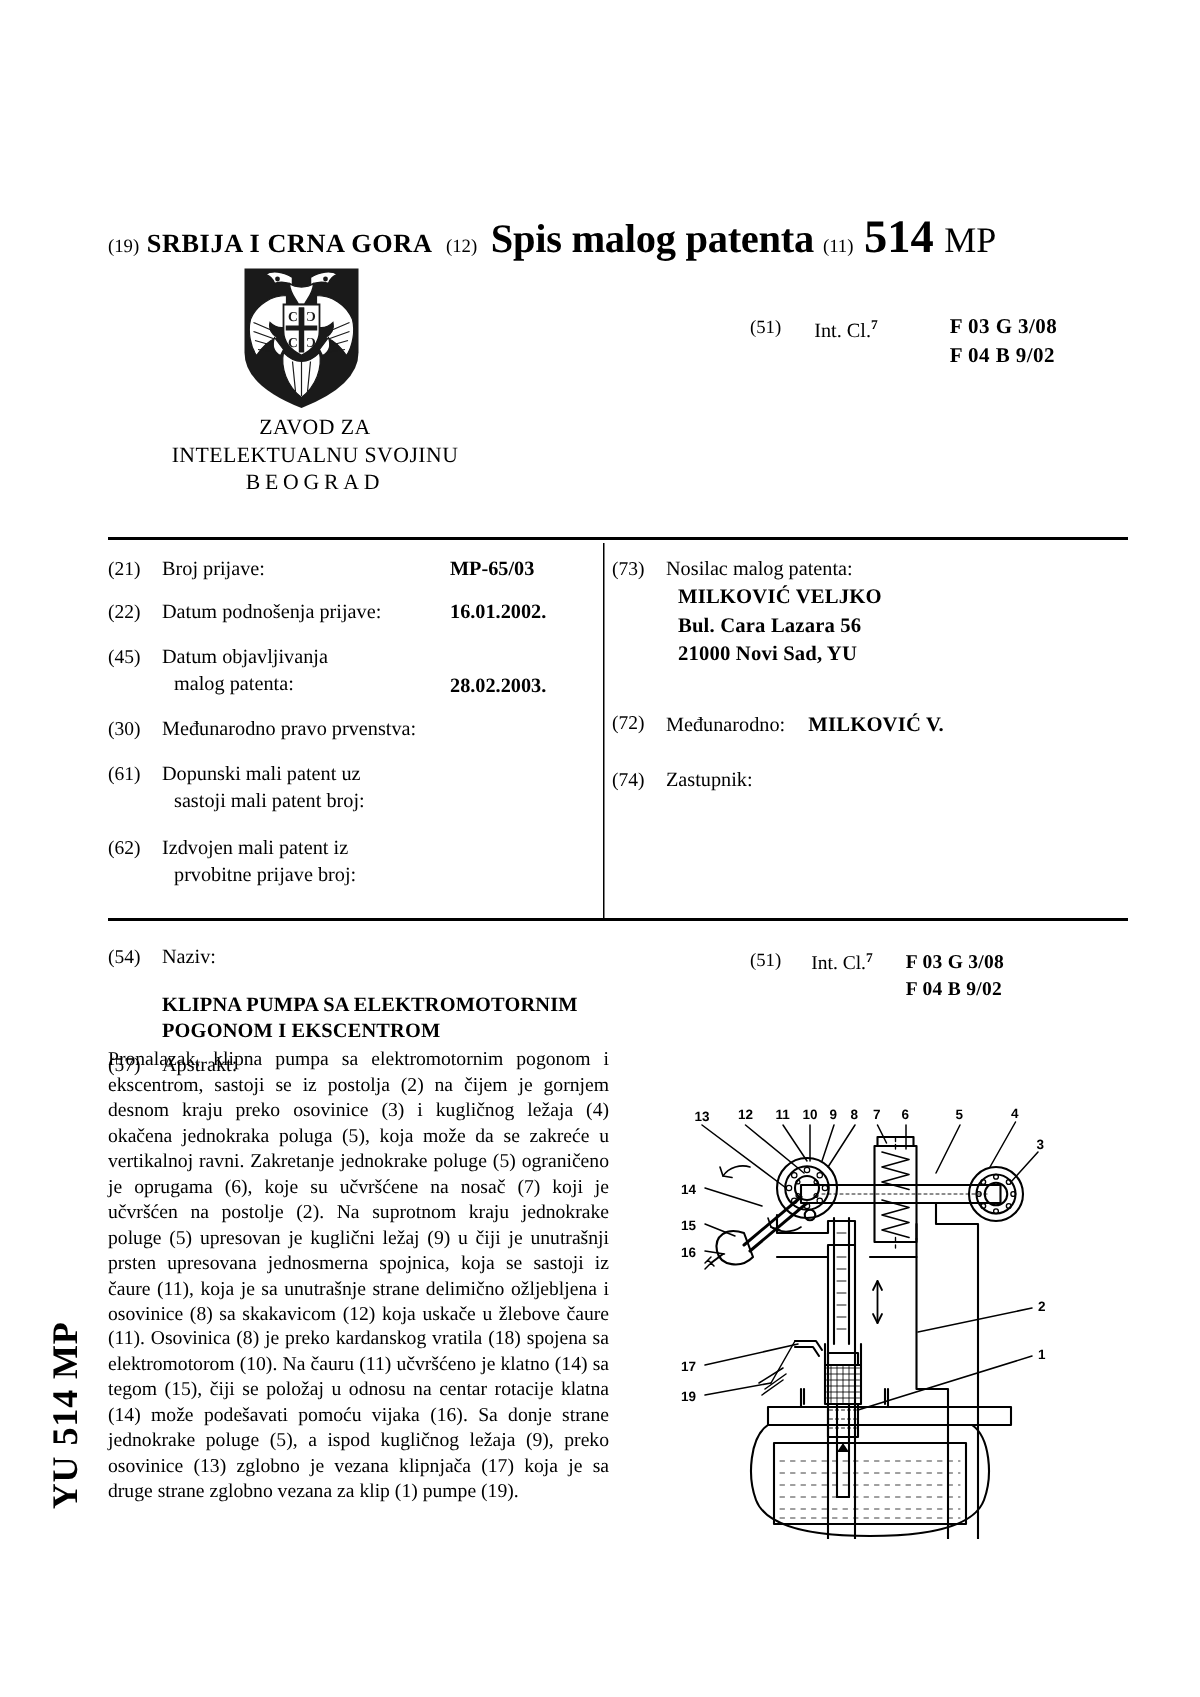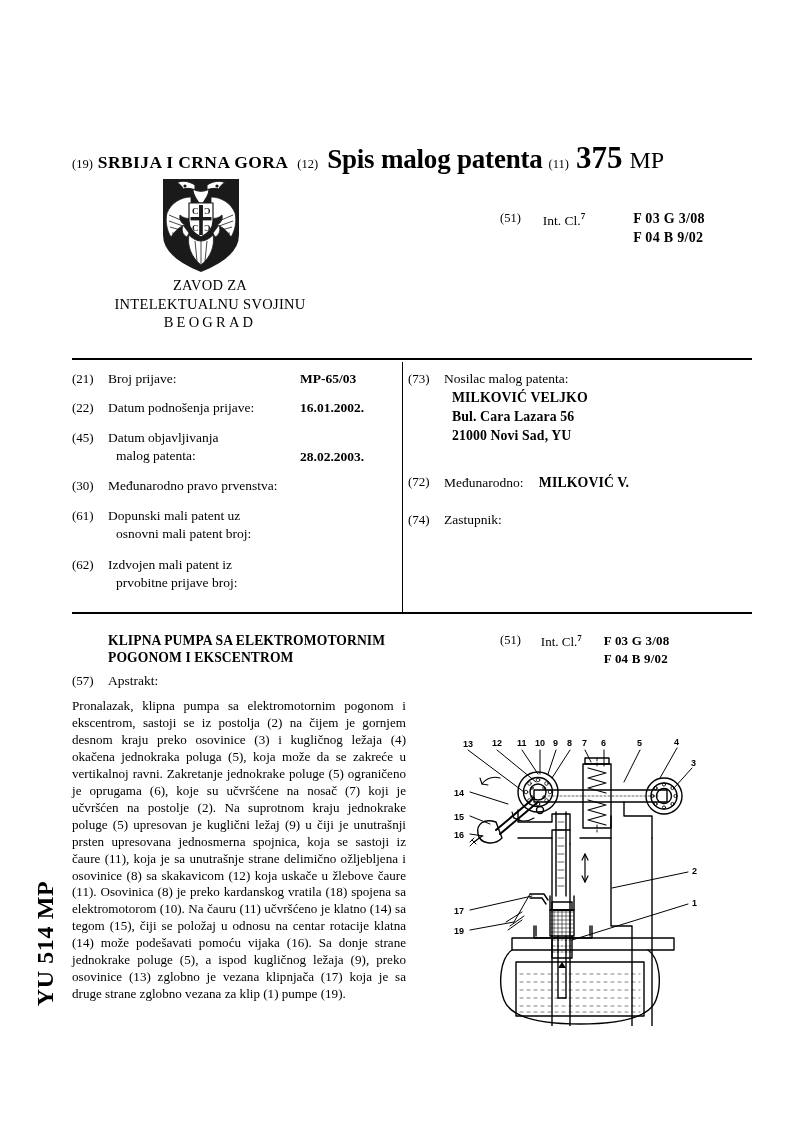--- a/index.html
+++ b/index.html
@@ -166,21 +166,21 @@
     top: 630px;
     width: 360px;
   }
   .title-row {
     display: flex;
     font-size: 13.5px;
   }
   .title-row .code { width: 36px; flex: 0 0 36px; font-size: 13px; }
   .title-text {
     margin-left: 36px;
-    margin-top: 2px;
+    margin-top: 15px;
     font-size: 13.6px;
     font-weight: bold;
     line-height: 1.28;
     letter-spacing: 0.1px;
   }
   .abstract-head {
     display: flex;
     font-size: 13.5px;
     margin-top: 6px;
   }
@@ -239,21 +239,21 @@
 <body>
 
 <div class="page">
 
   <div class="header-line">
     <span class="inid">(19)</span>
     <span class="country">SRBIJA I CRNA GORA</span>
     <span class="inid">(12)</span>
     <span class="doc-kind">Spis malog patenta</span>
     <span class="inid">(11)</span>
-    <span class="doc-number">375</span>
+    <span class="doc-number">514</span>
     <span class="doc-suffix">MP</span>
   </div>
 
   <div class="arms">
     <svg viewBox="0 0 92 96" width="92" height="96" aria-hidden="true">
       <rect x="0" y="0" width="92" height="96" fill="#ffffff"></rect>
 
       <path d="M8 2 H84 V58 Q84 80 46 95 Q8 80 8 58 Z" fill="#1a1a1a"></path>
 
       <g fill="#ffffff" stroke="#1a1a1a" stroke-width="1">
@@ -344,21 +344,21 @@
 
       <div class="bib-row">
         <span class="code">(30)</span>
         <span class="lbl">Međunarodno pravo prvenstva:</span>
       </div>
 
       <div class="bib-row" style="margin-bottom:12px;">
         <span class="code">(61)</span>
         <span class="lbl">
           <div>Dopunski mali patent uz</div>
-          <div style="padding-left:8px">osnovni mali patent broj:</div>
+          <div style="padding-left:8px">sastoji mali patent broj:</div>
         </span>
       </div>
 
       <div class="bib-row">
         <span class="code">(62)</span>
         <span class="lbl">
           <div>Izdvojen mali patent iz</div>
           <div style="padding-left:8px">prvobitne prijave broj:</div>
         </span>
       </div>
@@ -387,20 +387,24 @@
 
       <div class="bib-row">
         <span class="code">(74)</span>
         <span class="lbl">Zastupnik:</span>
       </div>
 
     </div>
   </div>
 
   <div class="title-block">
+    <div class="title-row">
+      <span class="code">(54)</span>
+      <span>Naziv:</span>
+    </div>
     <div class="title-text">
       <div>KLIPNA PUMPA SA ELEKTROMOTORNIM</div>
       <div>POGONOM I EKSCENTROM</div>
     </div>
     <div class="abstract-head">
       <span class="code">(57)</span>
       <span>Apstrakt:</span>
     </div>
   </div>
 

